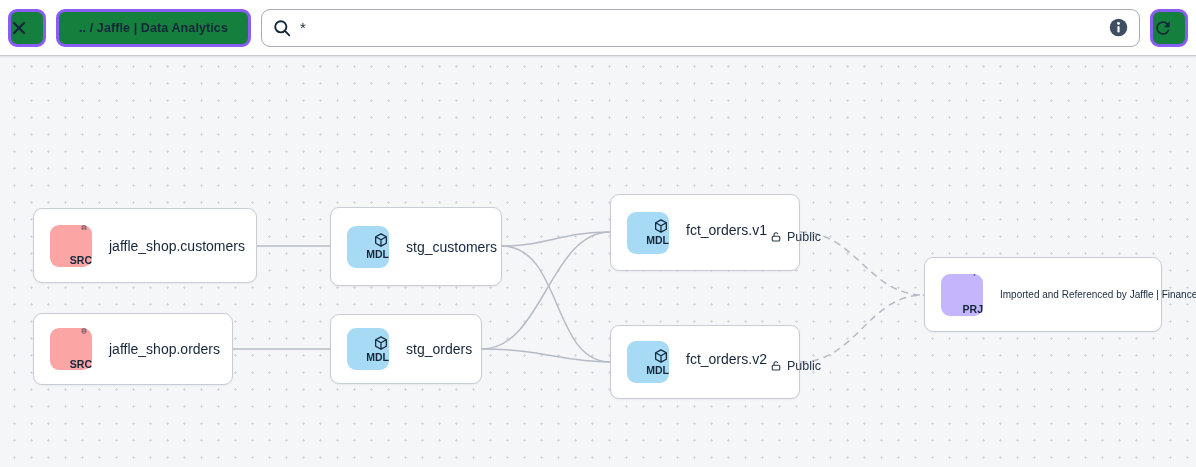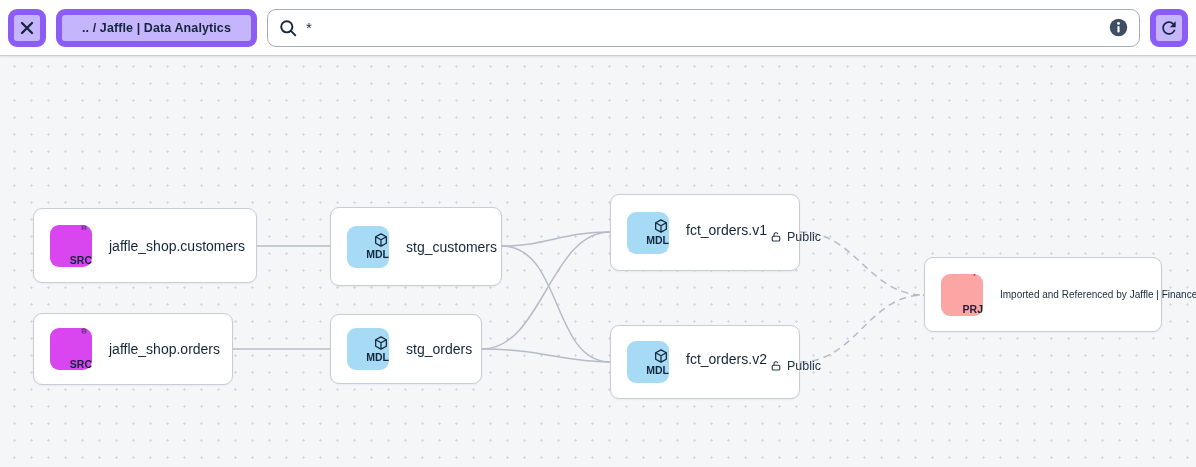--- a/index.html
+++ b/index.html
@@ -4,45 +4,45 @@
 <style>
   * { margin:0; padding:0; box-sizing:border-box; }
   html,body { width:1196px; height:467px; overflow:hidden; background:#fff;
     font-family:"Liberation Sans", sans-serif; color:#14263b; }
   .app { position:relative; width:1196px; height:467px; }
 
   
   .toolbar { position:absolute; top:0; left:0; width:100%; height:56px;
     background:#fff; display:flex; align-items:center; padding:0 8px; gap:10px;
     border-bottom:1px solid #c9ccd2; box-shadow:0 1px 2px rgba(20,30,50,.10); z-index:5; }
-  .tb-btn { height:38px; min-width:38px; background:#c4b5fd; border:6px solid #8b5cf6;
-    border-radius:9px; display:flex; align-items:center; justify-content:center;
+  .tb-btn { height:38px; min-width:38px; background:#15803d; border:3px solid #8b5cf6;
+    border-radius:9px; display:flex; align-items:center; justify-content:flex-start;
     cursor:pointer; }
   .breadcrumb-btn { padding:0 20px; font-size:12.5px; font-weight:700; letter-spacing:.1px; }
   .searchbox { flex:1; height:38px; border:1px solid #a6adb8; border-radius:9px;
     background:#fff; display:flex; align-items:center; padding:0 11px; gap:9px; }
   .searchbox input { flex:1; border:none; outline:none; font-size:15px; color:#14263b;
     font-family:"Liberation Sans", sans-serif; background:transparent; }
 
   
   .canvas { position:absolute; top:56px; left:0; width:1196px; height:411px;
     background-color:#f5f6f8;
     background-image:radial-gradient(#d7d9de 1.1px, transparent 1.1px);
     background-size:17px 17px; background-position:6px 2px; }
   .edges { position:absolute; top:0; left:0; pointer-events:none; }
 
   .node { position:absolute; background:#fff; border:1px solid #c8ccd4; border-radius:9px;
     display:flex; align-items:center; padding:0 16px; gap:17px; cursor:pointer;
     box-shadow:0 1px 2px rgba(20,30,50,.05); }
   .badge { width:42px; height:42px; border-radius:9px; flex:0 0 42px;
     display:flex; flex-direction:column; align-items:flex-end; justify-content:center; }
   .badge .blabel { font-size:10.5px; font-weight:700; line-height:1.05; margin-top:1px; }
-  .badge-src { background:#d946ef;gap:24px; }
+  .badge-src { background:#fca5a5;gap:24px; }
   .badge-mdl { background:#a7dbf5; }
-  .badge-prj { background:#fca5a5;gap:27px; }
+  .badge-prj { background:#c4b5fd;gap:27px; }
   .node-label { font-size:14px; font-weight:500; white-space:nowrap; }
   .node-text { display:flex; flex-direction:row; gap:3px; }
   .access-row { display:flex; align-items:center; gap:5px; font-size:12.5px; color:#243349;margin-top:8px; }
   .sublabel { font-size:10px; font-weight:500; color:#1c2b3e; white-space:nowrap; }
   .biglabel { font-size:10px; font-weight:400; white-space:nowrap; }
 </style>
 </head>
 <body>
 
 <div class="app">

